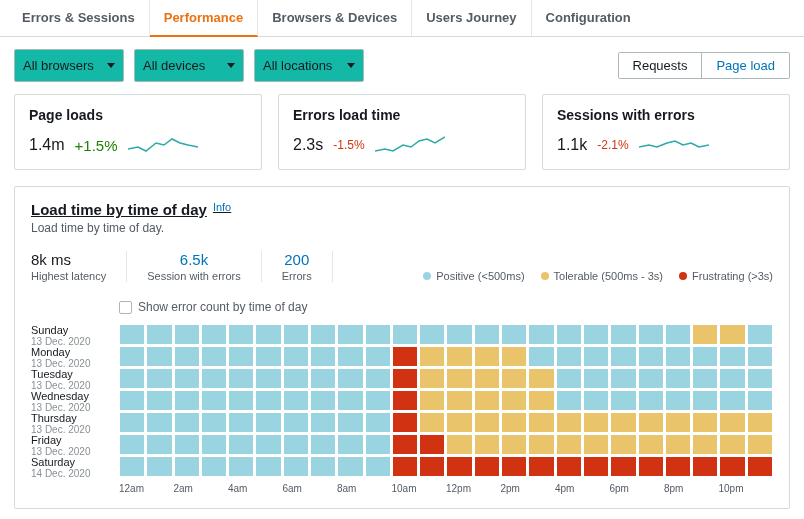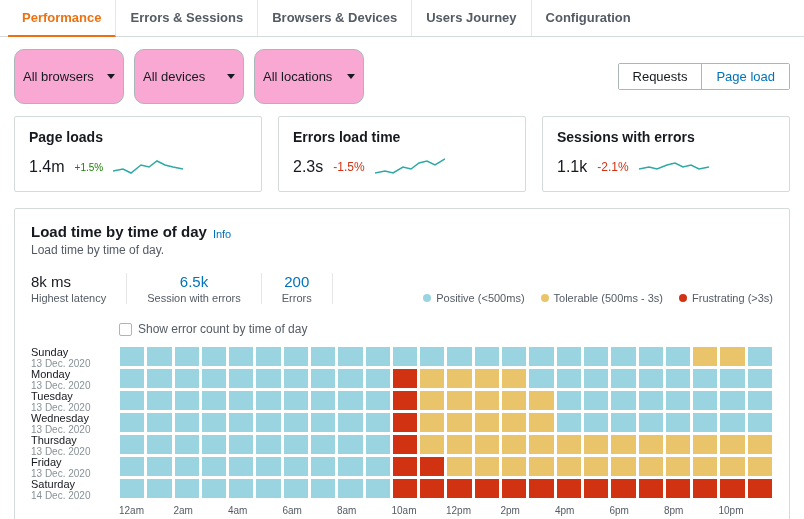--- a/index.html
+++ b/index.html
@@ -34,24 +34,24 @@
     display: flex;
     align-items: center;
     padding: 12px 14px;
     gap: 10px;
   }
   .select {
     display: flex;
     align-items: center;
     justify-content: space-between;
     border: 1px solid #aab7b8;
-    border-radius: 10px;
-    padding: 19px 8px;
+    border-radius: 2px;
+    padding: 8px 8px;
     font-size: 13px;
-    background: #f9a8d4;
+    background: #14b8a6;
     cursor: pointer;
     width: 110px;
   }
   .caret {
     width: 0; height: 0;
     border-left: 4px solid transparent;
     border-right: 4px solid transparent;
     border-top: 5px solid #16191f;
   }
   .spacer { flex: 1; }
@@ -87,42 +87,43 @@
     margin: 0 0 10px;
     font-size: 14px;
     font-weight: 700;
   }
   .metric-row {
     display: flex;
     align-items: center;
     gap: 10px;
   }
   .metric-val { font-size: 16px; }
-  .delta.up { color: #1d8102; font-size: 10px; }
+  .delta.up { color: #1d8102; font-size: 15px; }
   .delta.down { color: #d13212; font-size: 12px; }
   .spark {
     width: 70px; height: 24px;
     stroke: #2ea9a5;
     fill: none;
     stroke-width: 1.5;
   }
   .panel {
     margin: 0 14px 16px;
     border: 1px solid #d5dbdb;
     border-radius: 2px;
     padding: 14px 16px;
     background: #fff;
   }
   .panel-title {
     font-size: 15px;
     font-weight: 700;
     margin: 0;
     display: flex;
-    align-items: flex-end;
+    align-items: flex-start;
     gap: 6px;
+    text-decoration: underline;
   }
   .info-link { color: #0073bb; font-size: 11px; font-weight: 400; }
   .panel-sub { color: #545b64; font-size: 12px; margin: 3px 0 16px; }
   .stats-row {
     display: flex;
     align-items: flex-end;
     margin-bottom: 18px;
   }
   .stat {
     padding: 0 20px;
@@ -187,22 +188,22 @@
     font-size: 10px;
     color: #545b64;
     margin-top: 6px;
   }
   .x-lab { grid-column: span 2; text-align: left; }
 </style>
 </head>
 <body>
 
 <div class="tabs">
+  <div class="tab">Errors &amp; Sessions</div>
   <div class="tab active">Performance</div>
-  <div class="tab">Errors &amp; Sessions</div>
   <div class="tab">Browsers &amp; Devices</div>
   <div class="tab">Users Journey</div>
   <div class="tab">Configuration</div>
 </div>
 
 <div class="controls-row">
   <div class="select">
     <span>All browsers</span>
     <span class="caret"></span>
   </div>

